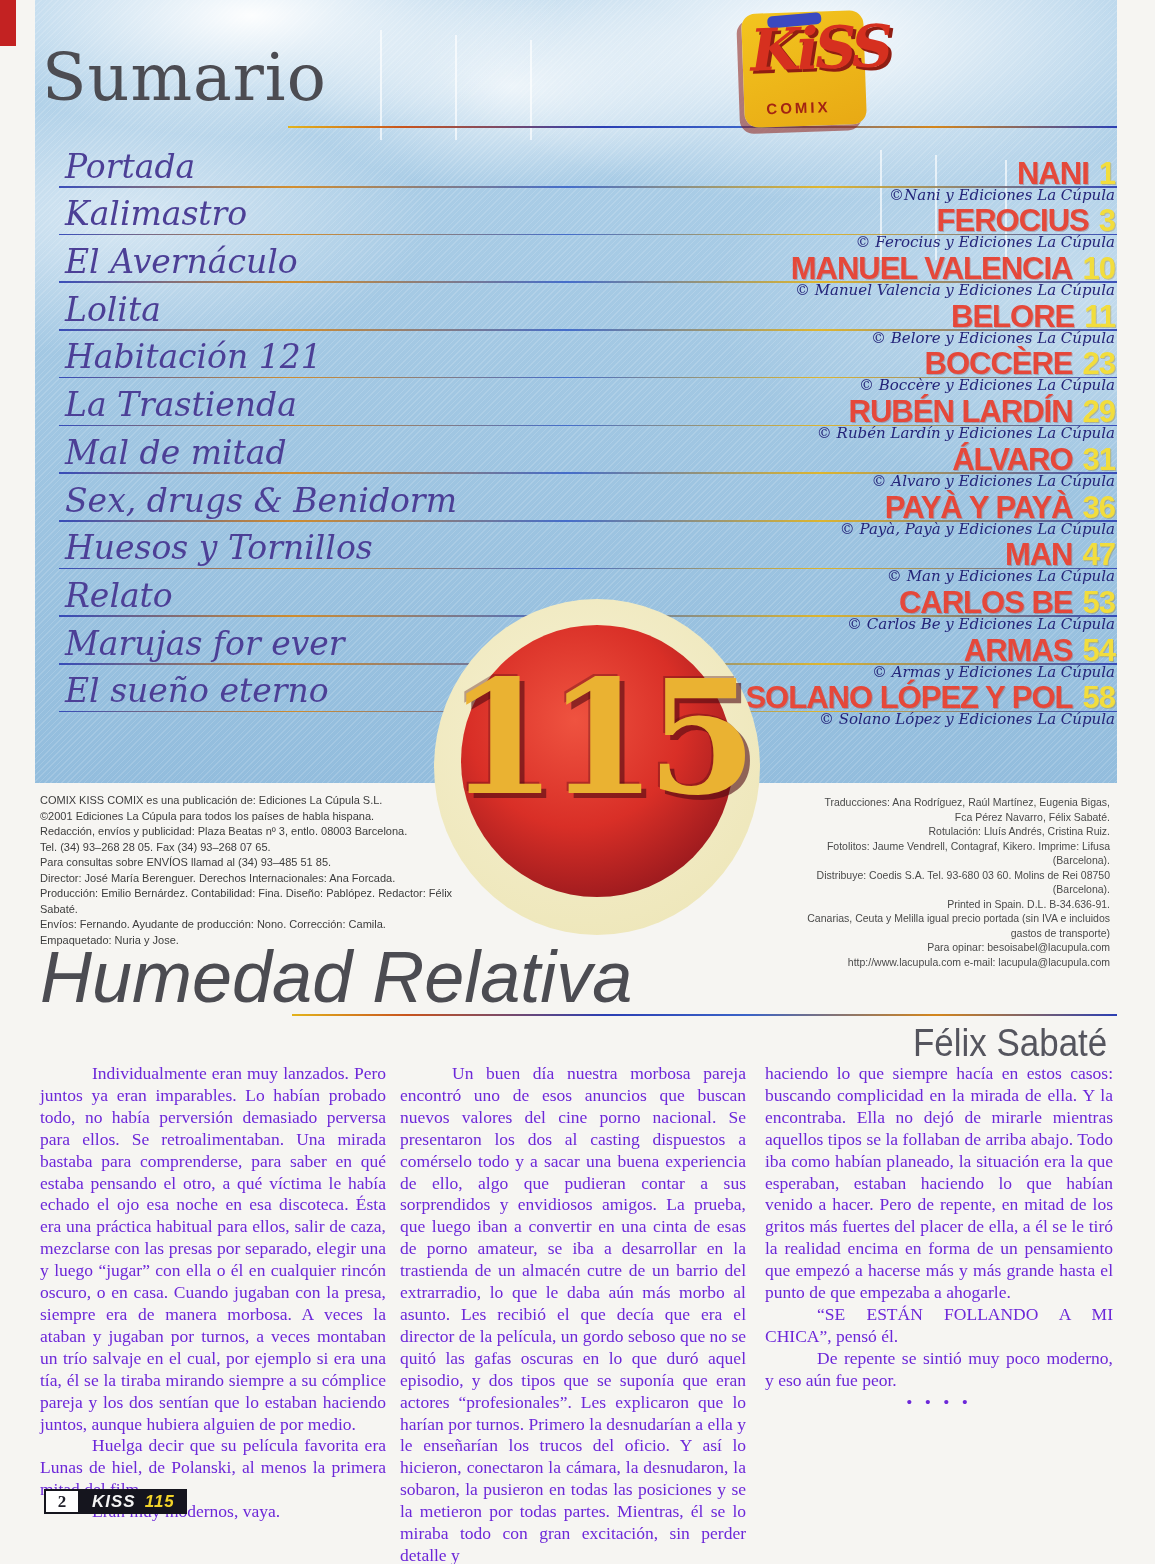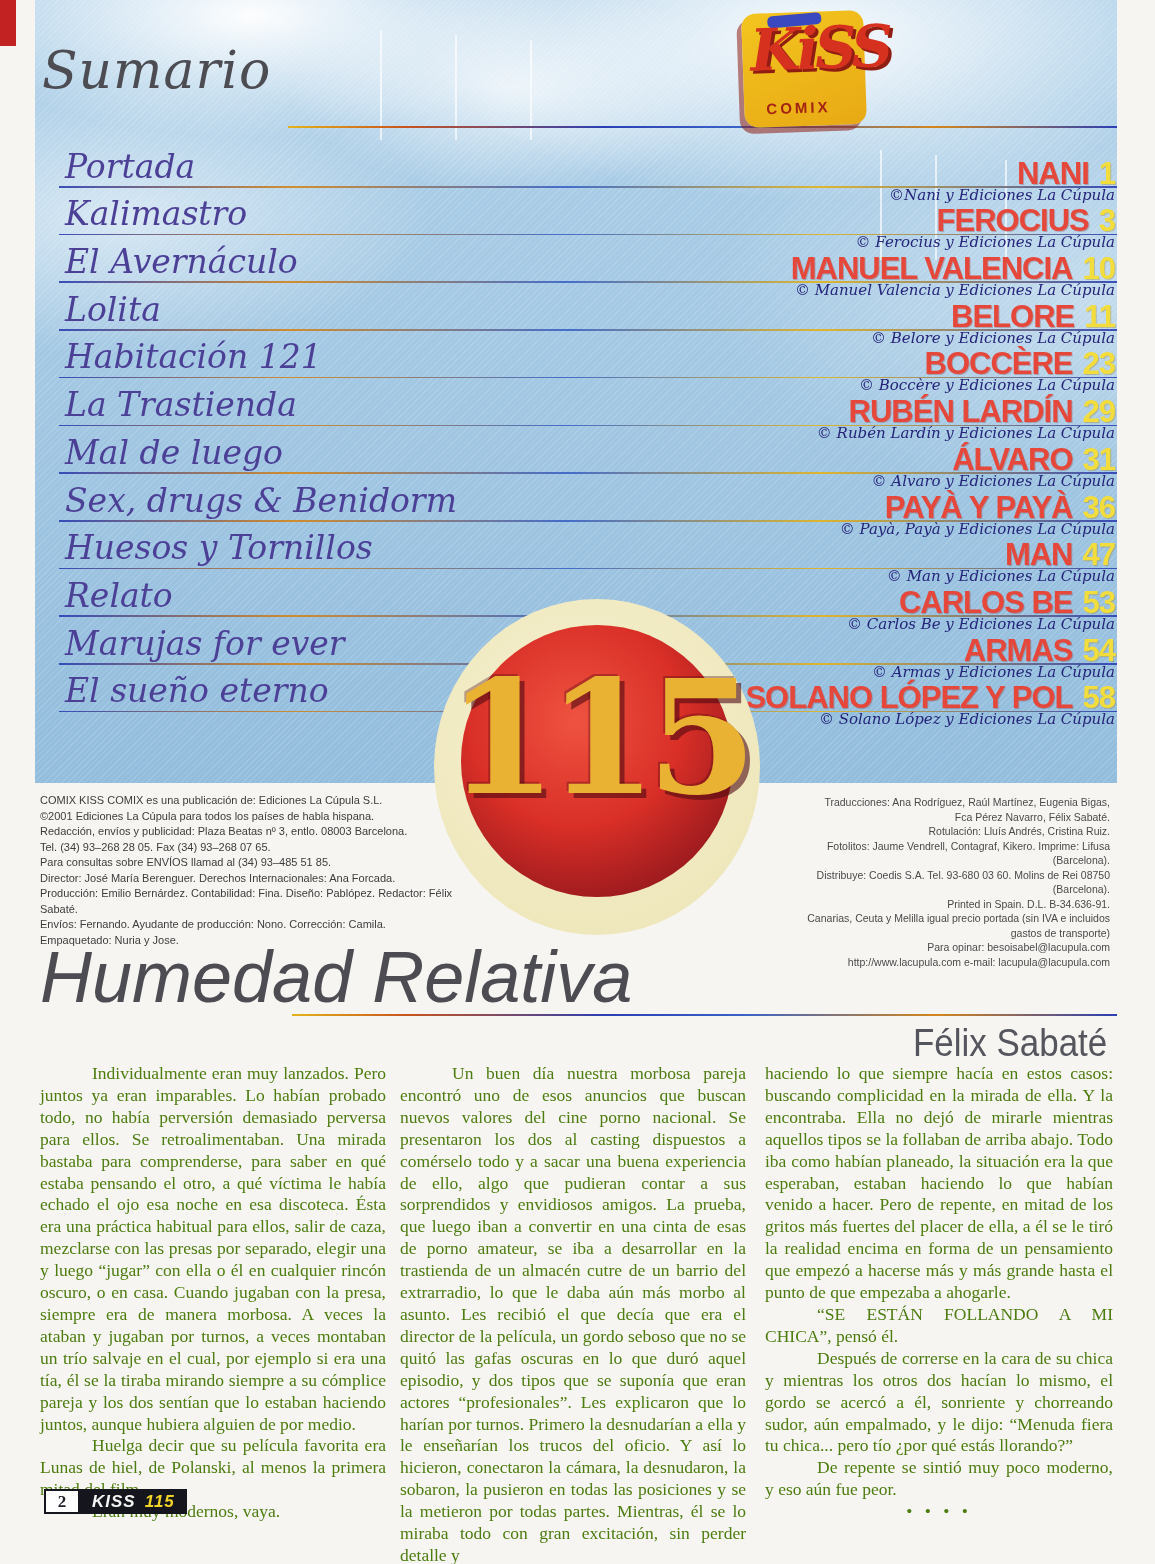--- a/index.html
+++ b/index.html
@@ -19,21 +19,21 @@
       repeating-linear-gradient(135deg, rgba(255,255,255,0.14) 0 1px, rgba(0,0,0,0) 1px 4px),
       linear-gradient(180deg, #b0d1e9 0%, #a3c8e3 45%, #93bddd 100%);
   }
   .streak { position:absolute; width:2px; background:rgba(255,255,255,0.65); }
 
   #red-corner { position:absolute; left:0; top:0; width:16px; height:46px; background:#c32222; }
 
   
   #sumario-title {
     position:absolute; left:42px; top:40px;
-    font-family:"DejaVu Serif", serif; font-style:italic; font-size:52px; font-weight:400;
+    font-family:"DejaVu Serif", serif; font-size:65px; font-weight:400;
     color:#4c4c52; letter-spacing:1px;
   }
   .grad-rule { height:2px; background:linear-gradient(90deg,#e3b31c 0%, #c8541e 14%, #2b3fb4 38%, #3a63c8 55%, #d4861c 78%, #2b3fb4 100%); }
   #sumario-rule { position:absolute; left:288px; top:126px; width:829px; }
 
   
   #logo { position:absolute; left:743px; top:12px; width:122px; height:114px;
     background:linear-gradient(160deg,#f3c51f,#e8a914); border-radius:14px;
     box-shadow:-5px 6px 0 rgba(140,30,20,0.55); transform:rotate(-2deg); }
   #logo .kiss { position:absolute; left:8px; top:8px; font-family:"DejaVu Serif", serif;
@@ -81,21 +81,21 @@
   
   #article-title { position:absolute; left:40px; top:936px;
     font-family:Liberation Sans, sans-serif; font-style:italic; font-size:72px; color:#4c4c52; }
   #article-rule { position:absolute; left:292px; top:1014px; width:825px; }
   #article-author { position:absolute; right:48px; top:1022px;
     font-family:"Liberation Sans", sans-serif; font-weight:400; font-size:38px; color:#55555e;
     transform:scaleX(0.92); transform-origin:right; }
 
   .col { position:absolute; top:1063px; width:346px;
     font-family:"Liberation Serif", serif; font-size:17.5px; line-height:21.9px;
-    color:#4d7c0f; text-align:justify; }
+    color:#6d28d9; text-align:justify; }
   #col1 { left:40px; } #col2 { left:400px; } #col3 { left:765px; width:348px; }
   .col p.ind { text-indent:52px; }
   .col p.center { text-align:center; letter-spacing:4px; }
 
   
   #footer { position:absolute; left:44px; top:1489px; display:flex; height:25px;
     font-family:"Liberation Sans", sans-serif; font-weight:700; font-style:italic; }
   #footer .pgbox { width:36px; background:#fff; border:2.5px solid #15151e; color:#20202a;
     font-family:"Liberation Serif", serif; font-style:normal; font-size:17px;
     display:flex; align-items:center; justify-content:center; }
@@ -171,21 +171,21 @@
 
       <div class="toc-row">
         <div class="toc-title">La Trastienda</div>
         <div class="toc-right">
           <span class="toc-author">RUBÉN LARDÍN</span><span class="toc-page">29</span>
           <div class="toc-credit">© Rubén Lardín y Ediciones La Cúpula</div>
         </div>
       </div>
 
       <div class="toc-row">
-        <div class="toc-title">Mal de luego</div>
+        <div class="toc-title">Mal de mitad</div>
         <div class="toc-right">
           <span class="toc-author">ÁLVARO</span><span class="toc-page">31</span>
           <div class="toc-credit">© Álvaro y Ediciones La Cúpula</div>
         </div>
       </div>
 
       <div class="toc-row">
         <div class="toc-title">Sex, drugs &amp; Benidorm</div>
         <div class="toc-right">
           <span class="toc-author">PAYÀ Y PAYÀ</span><span class="toc-page">36</span>
@@ -267,21 +267,20 @@
       <p class="ind">Eran muy modernos, vaya.</p>
     </div>
   <div id="col2" class="col">
 
   <p class="ind">Un buen día nuestra morbosa pareja encontró uno de esos anuncios que buscan nuevos valores del cine porno nacional. Se presentaron los dos al casting dispuestos a comérselo todo y a sacar una buena experiencia de ello, algo que pudieran contar a sus sorprendidos y envidiosos amigos. La prueba, que luego iban a convertir en una cinta de esas de porno amateur, se iba a desarrollar en la trastienda de un almacén cutre de un barrio del extrarradio, lo que le daba aún más morbo al asunto. Les recibió el que decía que era el director de la película,  un gordo seboso que no se quitó las gafas oscuras en lo que duró aquel episodio, y dos tipos que se suponía que eran actores “profesionales”. Les explicaron que lo harían por turnos. Primero la desnudarían a ella y le enseñarían los trucos del oficio. Y así lo hicieron, conectaron la cámara, la desnudaron, la sobaron, la pusieron en todas las posiciones y se la metieron por todas partes. Mientras, él se lo miraba todo con gran excitación, sin perder detalle y</p>
     </div>
   <div id="col3" class="col">
 
   <p>haciendo lo que siempre hacía en estos casos: buscando complicidad en la mirada de ella. Y la encontraba. Ella no dejó de mirarle mientras aquellos tipos se la follaban de arriba abajo. Todo iba como habían planeado, la situación era la que esperaban, estaban haciendo lo que habían venido a hacer. Pero de repente, en mitad de los gritos más fuertes del placer de ella, a él se le tiró la realidad encima en forma de un pensamiento que empezó a hacerse más y más grande hasta el punto de que empezaba a ahogarle.</p>
       <p class="ind">“SE ESTÁN FOLLANDO A MI CHICA”, pensó él.</p>
-      <p class="ind">Después de correrse en la cara de su chica y mientras los otros dos hacían lo mismo, el gordo se acercó a él, sonriente y chorreando sudor, aún empalmado, y le dijo: “Menuda fiera tu chica... pero tío ¿por qué estás llorando?”</p>
       <p class="ind">De repente se sintió muy poco moderno, y eso aún fue peor.</p>
       <p class="center">• • • •</p>
     </div>
 
   <div id="footer">
     <div class="pgbox">2</div>
     <div class="bar">
       <span class="kiss">KISS</span>
       <span class="issue">115</span>
     </div>

